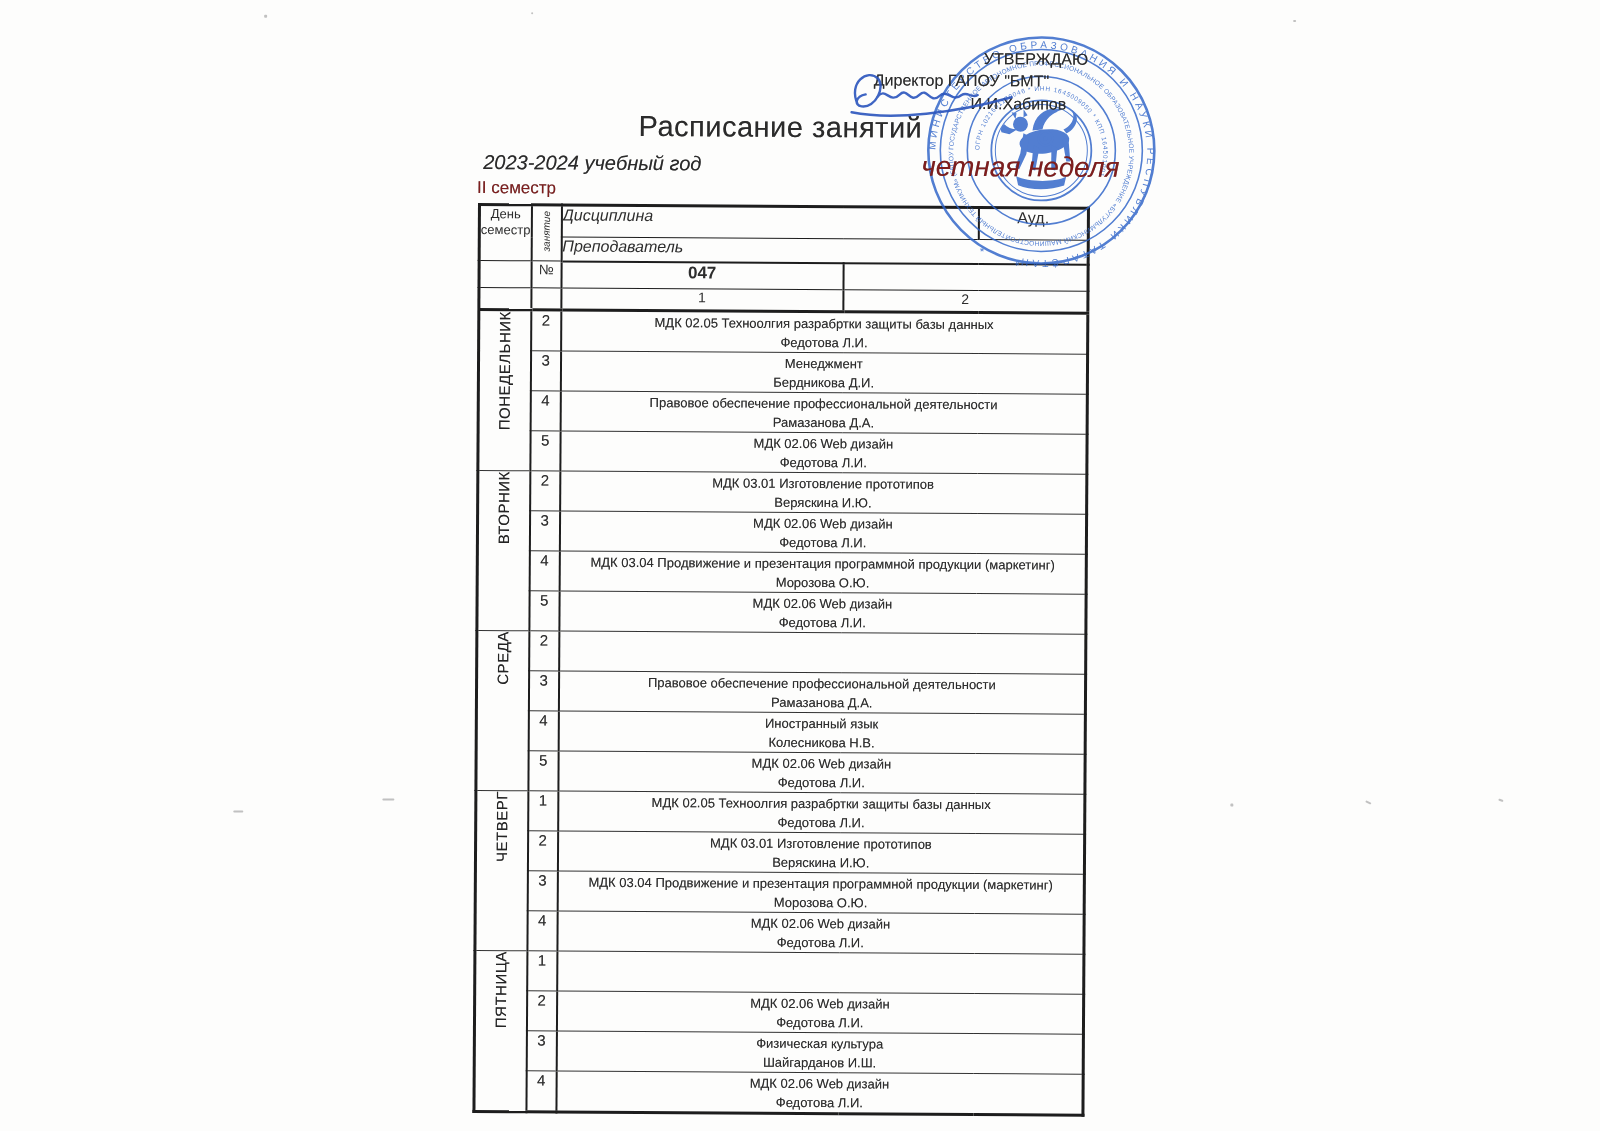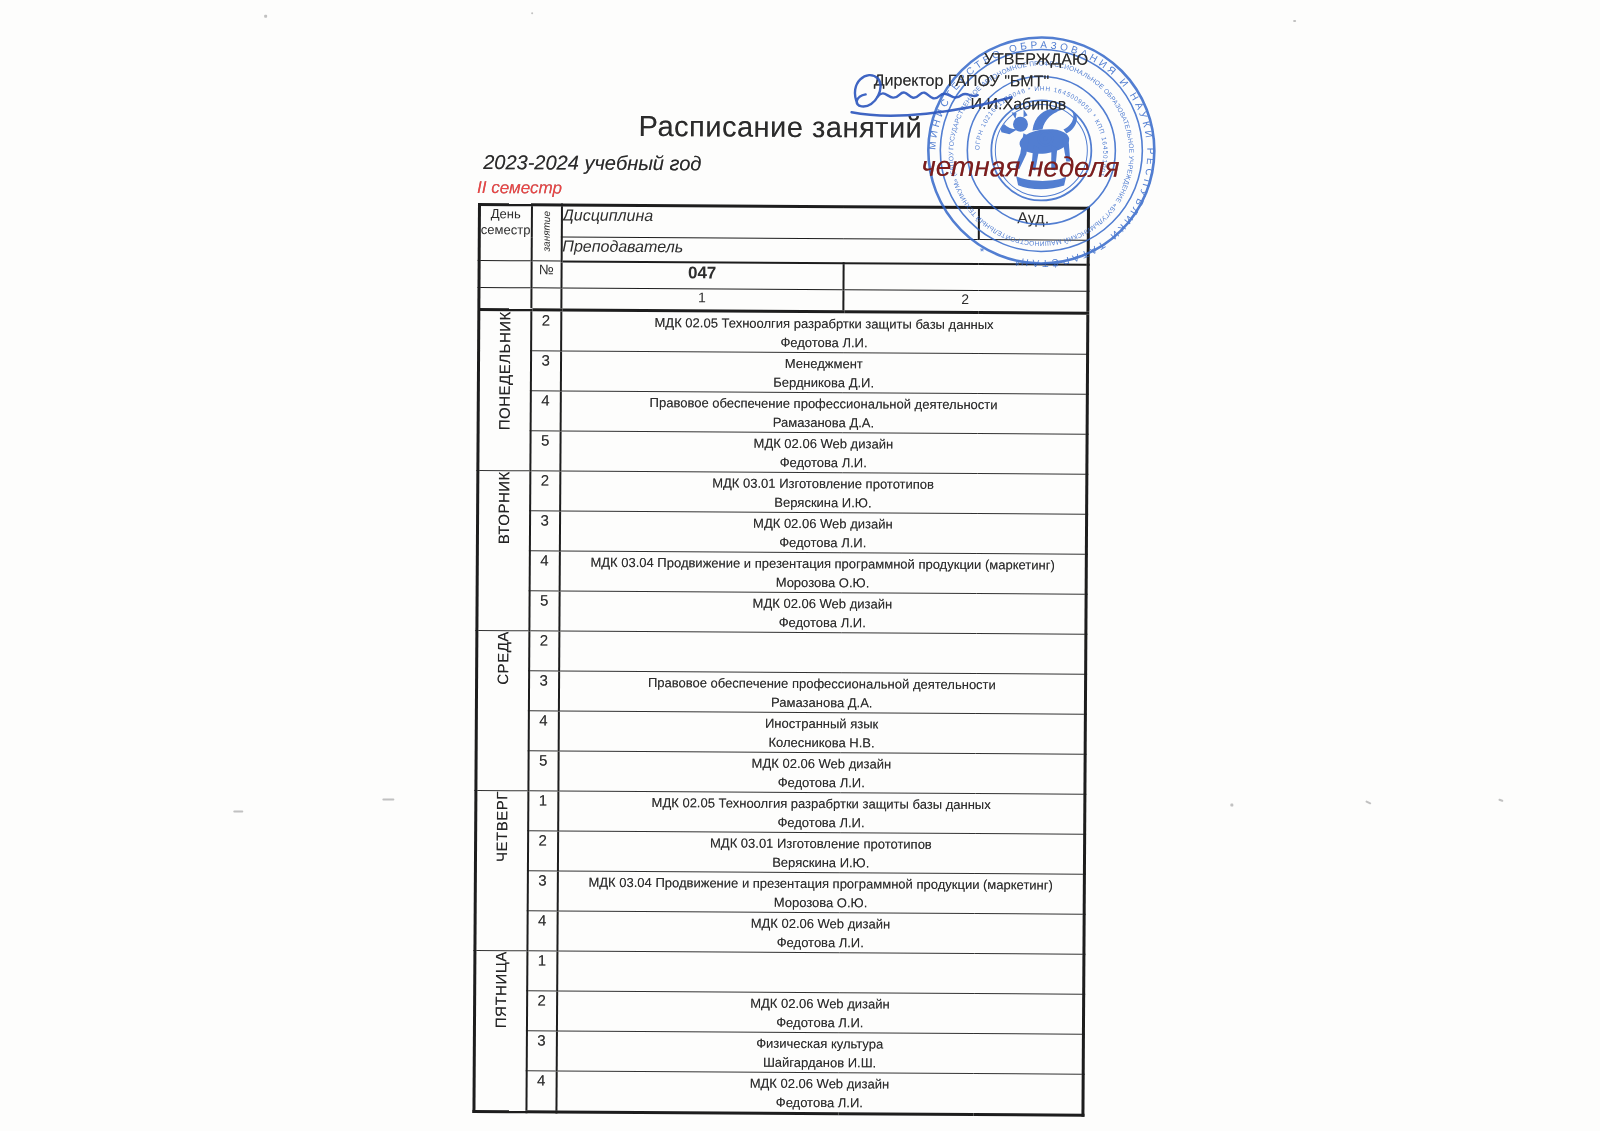--- a/index.html
+++ b/index.html
@@ -9,21 +9,21 @@
     font-family:"Liberation Sans","DejaVu Sans",sans-serif;
     color:#2d2d2d;
   }
   .doc{position:absolute;left:0;top:0;width:1600px;height:1131px;
        transform:rotate(0.35deg);transform-origin:478px 203px;}
 
   
   .title{position:absolute;left:480px;top:109px;width:600px;text-align:center;
          font-size:29px;letter-spacing:0.5px;color:#2b2b2b;}
   .year {position:absolute;left:483px;top:151px;font-size:20px;font-style:italic;color:#2b2b2b;}
-  .sem  {position:absolute;left:477px;top:178px;font-size:17px;font-style:italic;color:#ef4444;}
+  .sem  {position:absolute;left:477px;top:178px;font-size:17px;color:#7f1d1d;}
   .week {position:absolute;left:921px;top:148px;font-size:28px;font-style:italic;color:#7f1d1d;z-index:6;}
   .appr1{position:absolute;left:983px;top:47px;font-size:16px;color:#2b2b2b;z-index:6;}
   .appr2{position:absolute;left:873px;top:69px;font-size:16px;color:#2b2b2b;z-index:6;}
   .appr3{position:absolute;left:970px;top:92px;font-size:16px;color:#2b2b2b;z-index:6;}
 
   
   .tblwrap{position:absolute;left:478px;top:203px;z-index:2;}
   table.sched{border-collapse:collapse;table-layout:fixed;background:transparent;}
   table.sched td{padding:0;vertical-align:top;color:#2d2d2d;}
   table.sched{border:3px solid #1d1d1d;}

